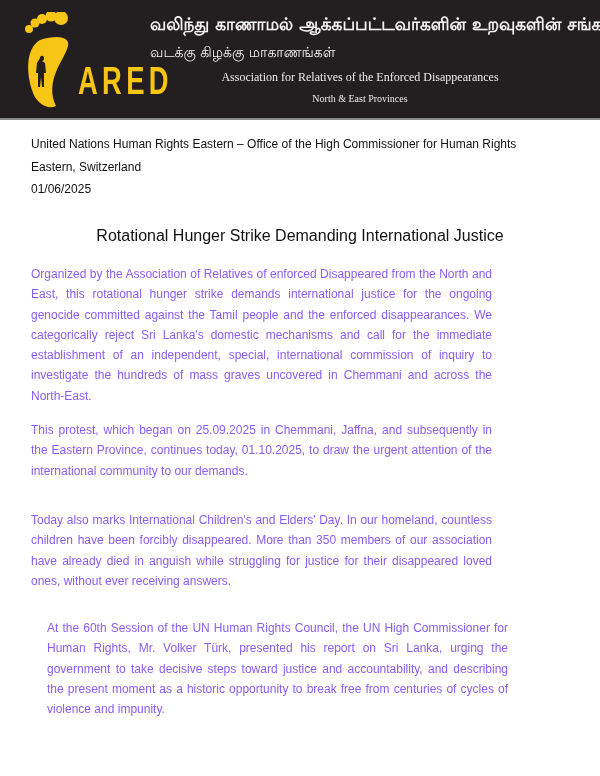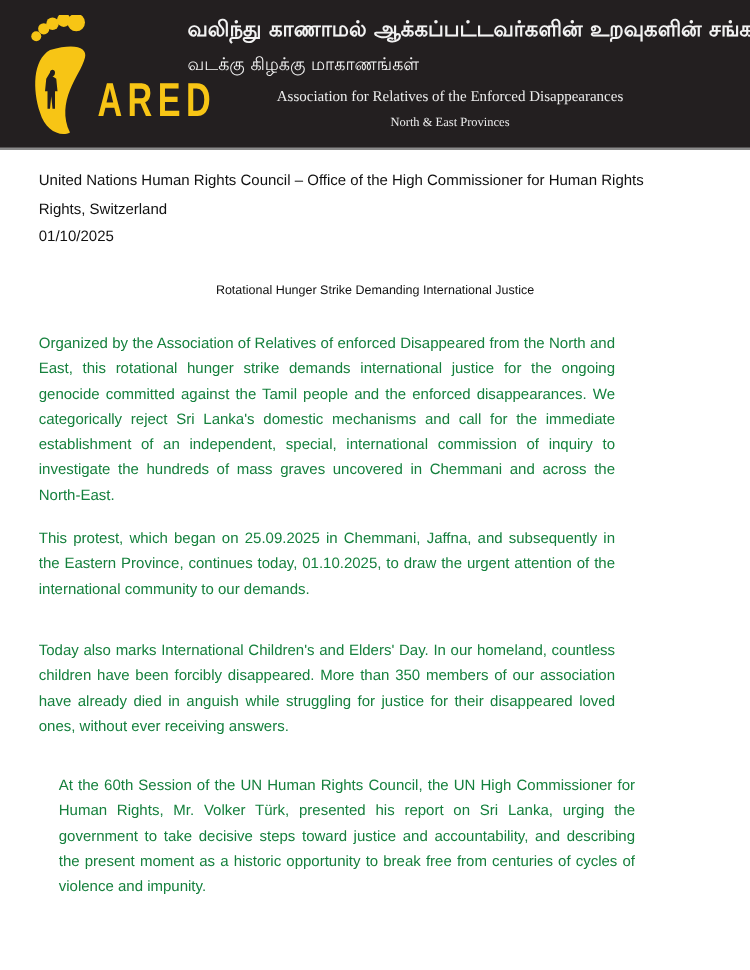--- a/index.html
+++ b/index.html
@@ -5,22 +5,22 @@
   html, body { margin: 0; padding: 0; background: #ffffff; }
   body { width: 600px; height: 776px; overflow: hidden; position: relative; font-family: "Liberation Sans", sans-serif; color: #111; }
   .header { position: absolute; left: 0; top: 0; width: 600px; height: 118px; background: #231f20; border-bottom: 2px solid #8a8a8a; }
   .logo { position: absolute; left: 20px; top: 12px; width: 130px; height: 100px; }
   .logo-text { position: absolute; left: 58px; top: 48px; font-family: "Liberation Sans", sans-serif; font-weight: bold; font-size: 38px; letter-spacing: 6px; color: #f7c515; transform: scaleX(0.72); transform-origin: left top; }
   .tamil-1 { position: absolute; left: 150px; top: 14px; width: 420px; text-align: center; color: #f2f2f2; font-family: "DejaVu Sans", sans-serif; font-size: 17px; font-weight: bold; white-space: nowrap; }
   .tamil-2 { position: absolute; left: 150px; top: 44px; width: 420px; text-align: left; color: #f2f2f2; font-family: "DejaVu Sans", sans-serif; font-size: 14px; white-space: nowrap; }
   .org-en { position: absolute; left: 150px; top: 70px; width: 420px; text-align: center; color: #ececec; font-family: "Liberation Serif", serif; font-size: 12px; white-space: nowrap; }
   .org-sub { position: absolute; left: 150px; top: 93px; width: 420px; text-align: center; color: #ececec; font-family: "Liberation Serif", serif; font-size: 10px; white-space: nowrap; }
   .addr { position: absolute; left: 31px; font-size: 12px; color: #111; white-space: nowrap; }
-  .title { position: absolute; left: 0; width: 600px; top: 227px; text-align: center; font-size: 10px; color: #111; }
-  .para { position: absolute; left: 31px; width: 461px; font-size: 12px; line-height: 20.3px; text-align: justify; color: #15803d; }
+  .title { position: absolute; left: 0; width: 600px; top: 227px; text-align: center; font-size: 16px; color: #111; }
+  .para { position: absolute; left: 31px; width: 461px; font-size: 12px; line-height: 20.3px; text-align: justify; color: #8b5cf6; }
 </style>
 </head>
 <body>
 
 <div class="header">
   <div class="logo">
     <svg width="130" height="100" viewBox="0 0 130 100">
 
       <circle cx="9" cy="17" r="4" fill="#f7c515"></circle>
       <circle cx="15" cy="11" r="4.5" fill="#f7c515"></circle>
@@ -33,22 +33,22 @@
       <path d="M20 46 c0-3 4-3 4 0 c0 2-1 3-2 3 l3 2 l1 10 l-2 0 l0 14 l-2 0 l-1 -10 l-1 10 l-2 0 l0 -14 l-2 0 l1 -10 z" fill="#231f20"></path>
     </svg>
     <div class="logo-text">ARED</div>
   </div>
   <div class="tamil-1">வலிந்து காணாமல் ஆக்கப்பட்டவர்களின் உறவுகளின் சங்கம்</div>
   <div class="tamil-2">வடக்கு கிழக்கு மாகாணங்கள்</div>
   <div class="org-en">Association for Relatives of the Enforced Disappearances</div>
   <div class="org-sub">North &amp; East Provinces</div>
 </div>
 
-<div class="addr" style="top:137px">United Nations Human Rights Council – Office of the High Commissioner for Human Rights</div>
-<div class="addr" style="top:160px">Rights, Switzerland</div>
-<div class="addr" style="top:182px">01/10/2025</div>
+<div class="addr" style="top:137px">United Nations Human Rights Eastern – Office of the High Commissioner for Human Rights</div>
+<div class="addr" style="top:160px">Eastern, Switzerland</div>
+<div class="addr" style="top:182px">01/06/2025</div>
 
 <div class="title">Rotational Hunger Strike Demanding International Justice</div>
 
 <p class="para" style="top:264px; margin:0">Organized by the Association of Relatives of enforced Disappeared from the North and East, this rotational hunger strike demands international justice for the ongoing genocide committed against the Tamil people and the enforced disappearances. We categorically reject Sri Lanka's domestic mechanisms and call for the immediate establishment of an independent, special, international commission of inquiry to investigate the hundreds of mass graves uncovered in Chemmani and across the North-East.</p>
 <p class="para" style="top:420px; margin:0">This protest, which began on 25.09.2025 in Chemmani, Jaffna, and subsequently in the Eastern Province, continues today, 01.10.2025, to draw the urgent attention of the international community to our demands.</p>
 <p class="para" style="top:510px; margin:0">Today also marks International Children's and Elders' Day. In our homeland, countless children have been forcibly disappeared. More than 350 members of our association have already died in anguish while struggling for justice for their disappeared loved ones, without ever receiving answers.</p>
 <p class="para" style="top:602px; margin:16px">At the 60th Session of the UN Human Rights Council, the UN High Commissioner for Human Rights, Mr. Volker Türk, presented his report on Sri Lanka, urging the government to take decisive steps toward justice and accountability, and describing the present moment as a historic opportunity to break free from centuries of cycles of violence and impunity.</p>
 
 </body></html>

